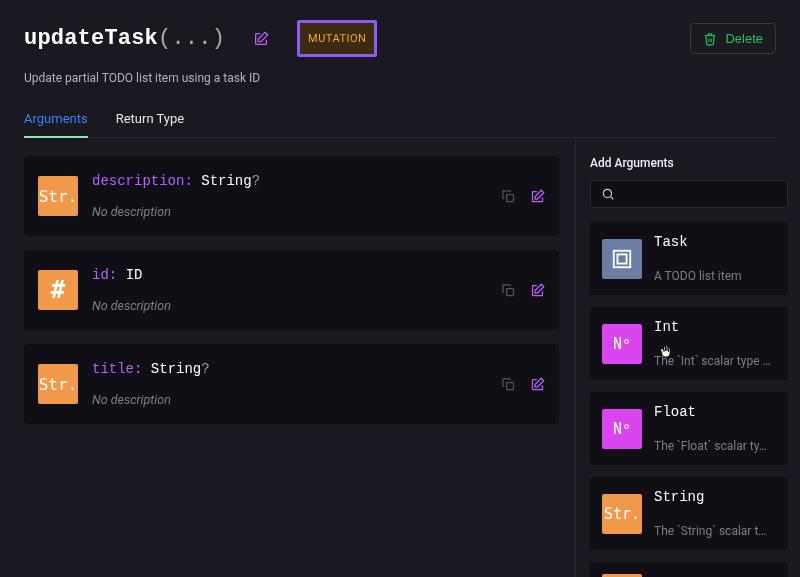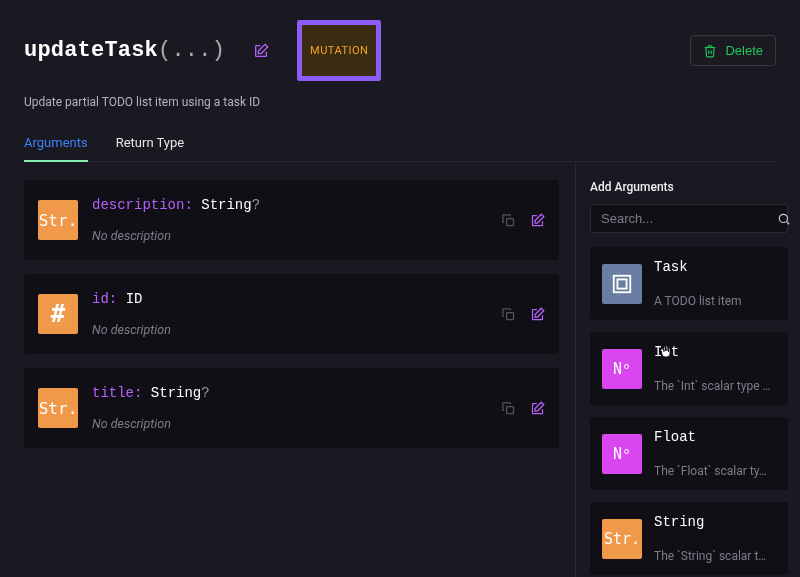--- a/index.html
+++ b/index.html
@@ -12,22 +12,22 @@
   }
   .mono { font-family: "SFMono-Regular", Consolas, "Liberation Mono", Menlo, monospace; }
 
   
   .header { padding: 20px 24px 0 24px; }
   .title-row { display: flex; align-items: center; gap: 28px; }
   .page-title { font-size: 22px; font-weight: 600; color: #fff; letter-spacing: .2px; }
   .page-title .args { color: #e6e6e6; opacity: .7; font-weight: 500; }
   .edit-title-icn { color: #b760ff; cursor: pointer; }
   .badge {
-    border: 5px solid #8b5cf6; background: #3a2b12; color: #f5a623;
-    font-size: 11px; letter-spacing: .5px; padding: 19px 8px; border-radius: 2px;
+    border: 3px solid #8b5cf6; background: #3a2b12; color: #f5a623;
+    font-size: 11px; letter-spacing: .5px; padding: 9px 8px; border-radius: 2px;
   }
   .delete-btn {
     margin-left: auto; display: flex; align-items: center; gap: 8px;
     background: #1b1a21; border: 1px solid #3a3842; color: #22c55e;
     padding: 7px 12px; border-radius: 4px; cursor: pointer; font-size: 13px;
   }
   .subheading { color: #b4b2bc; margin-top: 14px; font-size: 12px; }
 
   
   .tabs { display: flex; gap: 28px; margin-top: 26px; border-bottom: 1px solid #2a2832; }
@@ -193,21 +193,20 @@
               <path d="M18 2l4 4-10 10H8v-4L18 2z"></path>
             </svg>
           </span>
         </div>
       </div>
     </div>
 
   <div class="right">
     <h3>Add Arguments</h3>
     <div class="search">
-      <input placeholder="Search..." style="">
       <span class="lens">
         <svg width="14" height="14" viewBox="0 0 24 24" fill="none" stroke="currentColor" stroke-width="2">
             <circle cx="11" cy="11" r="7"></circle>
             <line x1="21" y1="21" x2="16.65" y2="16.65"></line>
           </svg>
       </span>
     </div>
     <div id="types-mount">
         <div class="card">
           <div class="tile tile-task">

